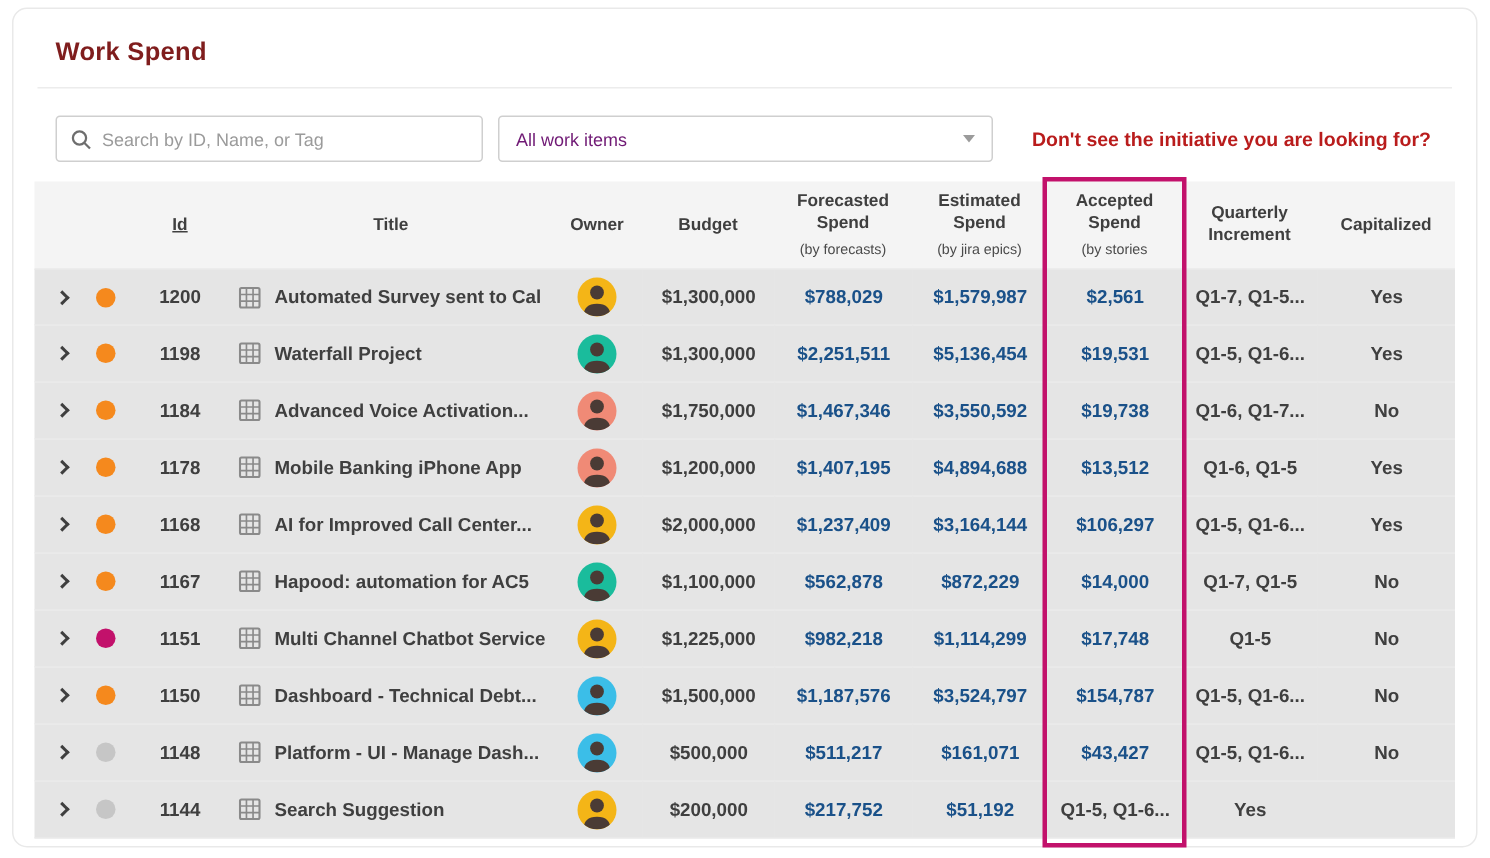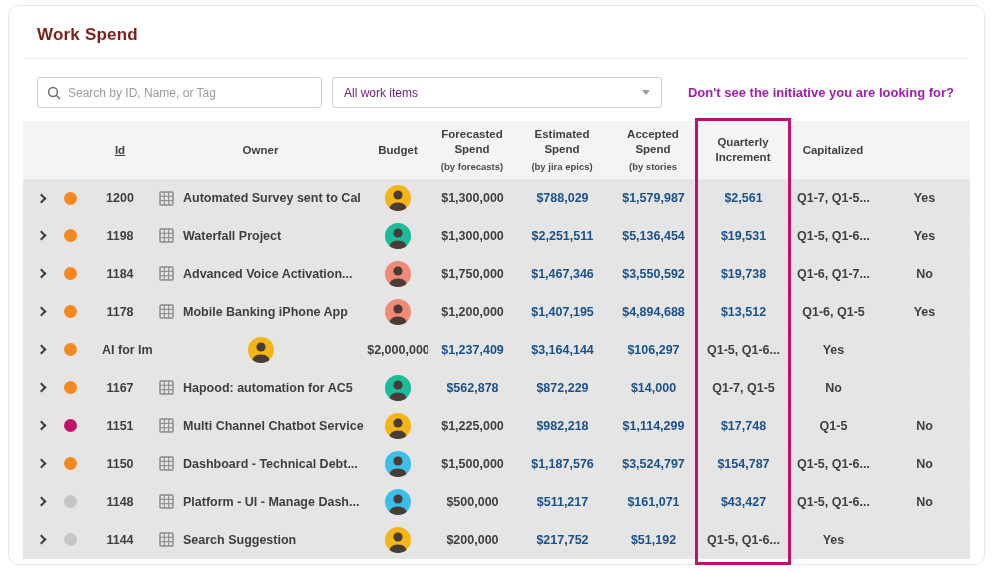--- a/index.html
+++ b/index.html
@@ -14,29 +14,29 @@
   .search-box { display:flex; align-items:center; width:285px; height:31px;
     border:1px solid #CFCFCF; border-radius:3px; padding:0 9px; background:#fff; }
   .search-box input { border:none; outline:none; flex:1; font-size:12px; color:#555;
     font-family:"Liberation Sans", sans-serif; margin-left:7px; background:transparent; }
   .search-box input::placeholder { color:#9B9B9B; }
   .dropdown { display:flex; align-items:center; width:330px; height:31px; margin-left:10px;
     border:1px solid #CFCFCF; border-radius:3px; padding:0 11px; background:#fff; }
   .dropdown-text { flex:1; font-size:12px; color:#701a75; }
   .caret { width:0; height:0; border-left:4px solid transparent; border-right:4px solid transparent;
     border-top:5px solid #9B9B9B; }
-  .help-link { margin-left:auto; font-size:13px; font-weight:700; color:#a21caf;
+  .help-link { margin-left:auto; font-size:13px; font-weight:700; color:#b91c1c;
     cursor:pointer; padding-right:2px; }
   
   .table-wrap { position:relative; margin:13px 14px 0 14px; }
   .grid-row { display:grid; grid-template-columns:30px 34px 66px 215px 60px 88px 92px 90px 90px 90px 1fr;
     align-items:center; }
   .thead { height:58px; background:#F4F4F4; }
   .th { text-align:center; font-size:11.5px; font-weight:700; color:#3F3F3F; line-height:1.3; padding:0 4px; }
-  .th .sub { display:block; font-size:9.5px; font-weight:700; color:#4A4A4A; margin-top:4px; }
+  .th .sub { display:block; font-size:9.5px; font-weight:400; color:#4A4A4A; margin-top:4px; }
   .th-id { text-decoration:underline; }
   .tr { height:38px; border-bottom:1px solid #E9E9E9; background:#e5e5e5; }
   .tr:first-child { border-top:1px solid #E9E9E9; }
   .cell { height:100%; display:flex; align-items:center; justify-content:center;
     font-size:12.5px; font-weight:700; color:#3F3F3F; }
   .cell.divided { border-left:1px solid #E6E6E6; }
   .cell.money { color:#1A5189; }
   .c-title { justify-content:flex-start; padding-left:6px; gap:9px; white-space:nowrap; overflow:hidden; }
   .chev { width:7px; height:7px; border-top:2px solid #3F3F3F; border-right:2px solid #3F3F3F;
     transform:rotate(45deg); cursor:pointer; margin-left:6px; }
@@ -68,20 +68,21 @@
       <span class="caret"></span>
     </div>
     <span class="help-link">Don't see the initiative you are looking for?</span>
   </div>
 
   <div class="table-wrap">
     <div class="grid-row thead">
       <div class="th"></div>
       <div class="th"></div>
       <div class="th"><span class="th-id">Id</span></div>
+      <div class="th"><span>Title</span></div>
       <div class="th"><span>Owner</span></div>
       <div class="th"><span>Budget</span></div>
       <div class="th"><span>Forecasted Spend</span><span class="sub">(by forecasts)</span></div>
       <div class="th"><span>Estimated Spend</span><span class="sub">(by jira epics)</span></div>
       <div class="th"><span>Accepted Spend</span><span class="sub">(by stories</span></div>
       <div class="th"><span>Quarterly Increment</span></div>
       <div class="th"><span>Capitalized</span></div>
     </div>
 
     <div id="table-body">
@@ -221,20 +222,21 @@
     <div class="cell divided">Yes</div>
   </div>
 
   <div class="grid-row tr">
     <div class="cell">
             <span class="chev"></span>
           </div>
     <div class="cell">
             <span class="dot" style="background: rgb(245, 137, 29);"></span>
           </div>
+    <div class="cell">1168</div>
     <div class="cell c-title">
       <svg width="15" height="15" viewBox="0 0 15 15">
         <rect x="1" y="1" width="13" height="13" rx="1" fill="none" stroke="#8A8A8A" stroke-width="1.4"></rect>
         <line x1="1" y1="5.3" x2="14" y2="5.3" stroke="#8A8A8A" stroke-width="1.1"></line>
         <line x1="1" y1="9.7" x2="14" y2="9.7" stroke="#8A8A8A" stroke-width="1.1"></line>
         <line x1="5.3" y1="1" x2="5.3" y2="14" stroke="#8A8A8A" stroke-width="1.1"></line>
         <line x1="9.7" y1="1" x2="9.7" y2="14" stroke="#8A8A8A" stroke-width="1.1"></line>
       </svg>
       <span>AI for Improved Call Center...</span>
     </div>
@@ -273,20 +275,21 @@
       <span>Hapood: automation for AC5</span>
     </div>
     <div class="cell">
       <span class="avatar" style="background: rgb(26, 188, 156);">
         <svg width="26" height="26" viewBox="0 0 26 26">
           <circle cx="13" cy="10" r="4.6" fill="#4A3B35"></circle>
           <path d="M4 26 Q4 17.5 13 17.5 Q22 17.5 22 26 Z" fill="#4A3B35"></path>
         </svg>
       </span>
     </div>
+    <div class="cell divided">$1,100,000</div>
     <div class="cell divided money">$562,878</div>
     <div class="cell divided money">$872,229</div>
     <div class="cell divided money">$14,000</div>
     <div class="cell divided">Q1-7, Q1-5</div>
     <div class="cell divided">No</div>
   </div>
 
   <div class="grid-row tr">
     <div class="cell">
             <span class="chev"></span>

